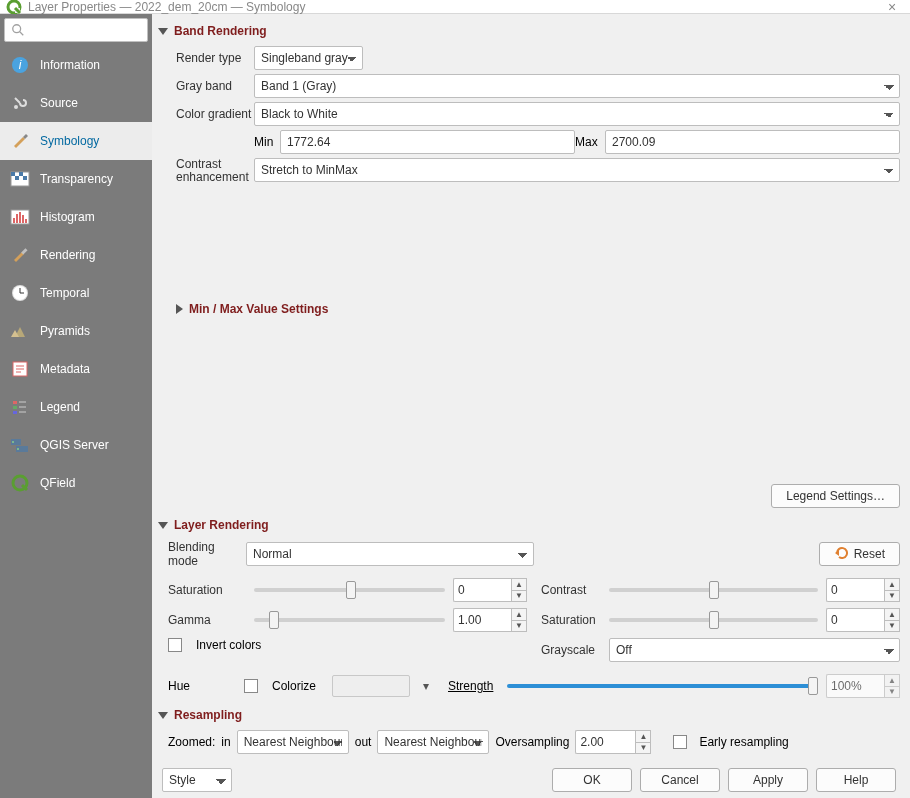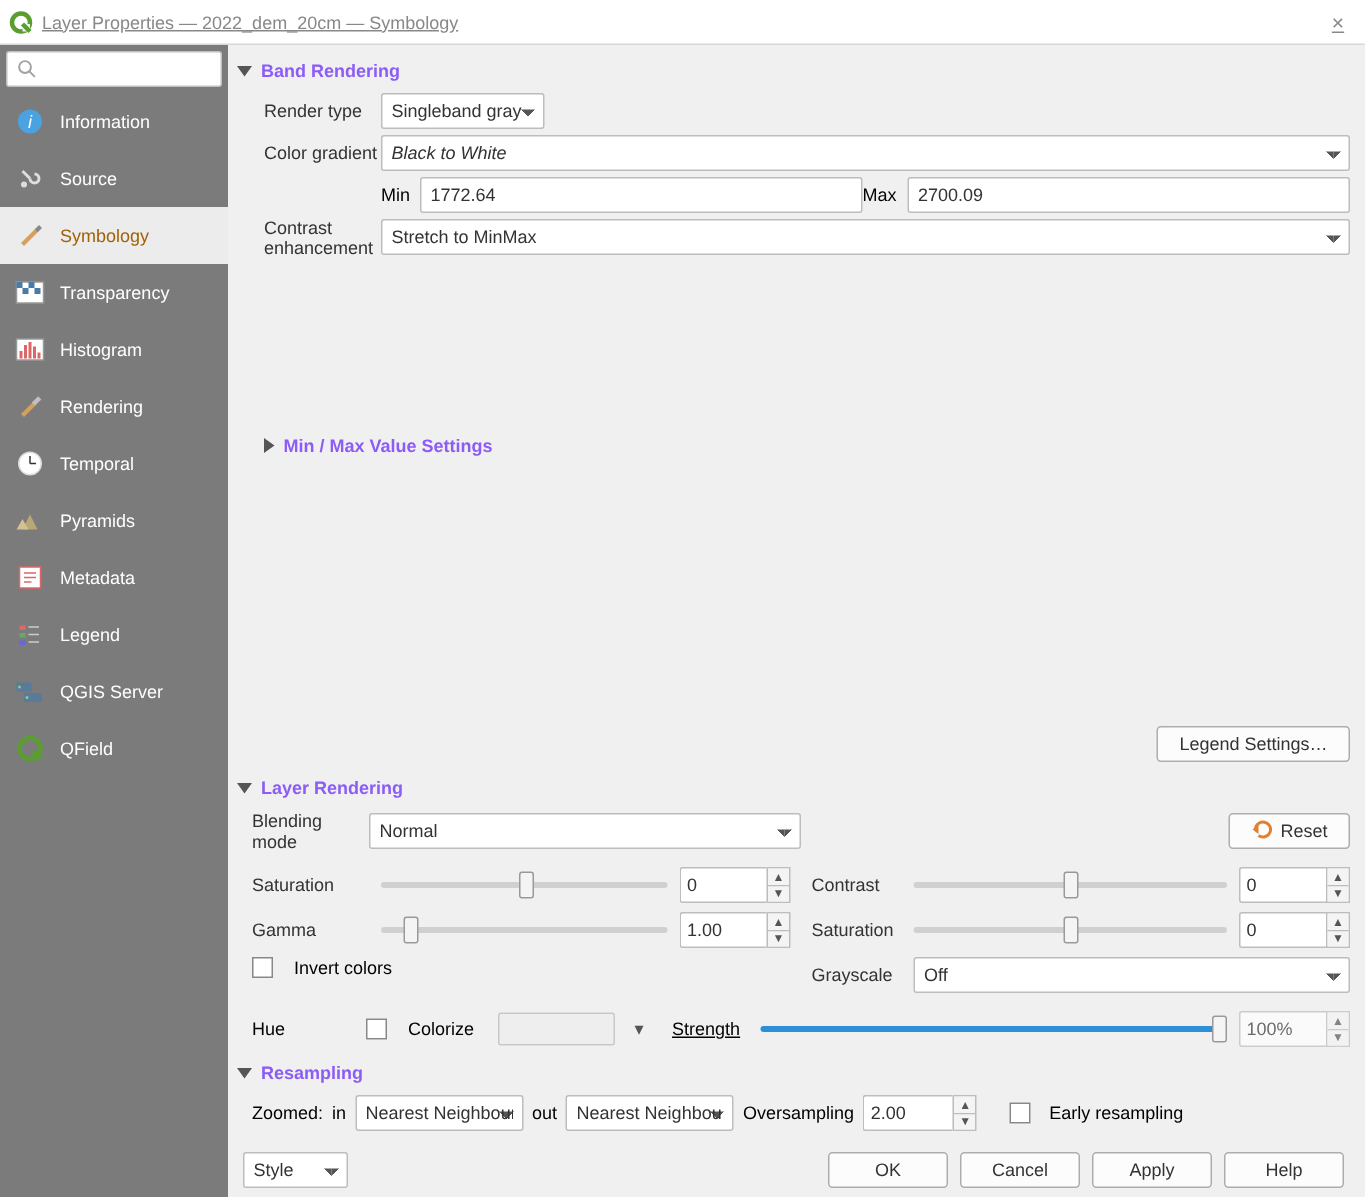--- a/index.html
+++ b/index.html
@@ -1,34 +1,34 @@
 <!DOCTYPE html>
 <html><head>
 <meta charset="utf-8">
 <style>
   * { box-sizing: border-box; font-family: "Segoe UI", Tahoma, sans-serif; font-size: 12px; }
   body { margin: 0; background: #f0f0f0; overflow: hidden; }
   .window { width: 910px; height: 798px; background: #f0f0f0; display: flex; flex-direction: column; }
 
-  .titlebar { height: 30px; background: #fff; display: flex; align-items: center; padding: 0 6px; color: #888; border-bottom: 1px solid #d8d8d8; text-decoration: underline; }
+  .titlebar { height: 14px; background: #fff; display: flex; align-items: center; padding: 0 6px; color: #888; border-bottom: 1px solid #d8d8d8; }
   .titlebar .logo { width: 16px; height: 16px; margin-right: 6px; display: flex; align-items: center; justify-content: center; }
   .titlebar .close { margin-left: auto; width: 24px; text-align: center; color: #888; font-size: 14px; }
 
   .body { display: flex; flex: 1; min-height: 0; }
   .sidebar { width: 152px; background: #7b7b7b; display: flex; flex-direction: column; }
   .search { background: #fff; margin: 4px; border: 1px solid #c0c0c0; border-radius: 2px; height: 24px; display: flex; align-items: center; padding: 0 6px; color: #777; }
   .search svg { opacity: 0.55; }
 
   .nav-item { height: 38px; display: flex; align-items: center; color: #fff; padding: 0 10px; gap: 10px; cursor: pointer; }
   .nav-item .nicon { width: 20px; height: 20px; display: flex; align-items: center; justify-content: center; }
-  .nav-item.active { background: #ececec; color: #a16207; }
+  .nav-item.active { background: #ececec; color: #0369a1; }
 
   .content { flex: 1; background: #f0f0f0; display: flex; flex-direction: column; padding: 6px 10px 0 6px; overflow: hidden; }
 
-  .section-header { display: flex; align-items: center; gap: 6px; font-weight: bold; color: #8b5cf6; padding: 4px 0; }
+  .section-header { display: flex; align-items: center; gap: 6px; font-weight: bold; color: #7f1d1d; padding: 4px 0; }
   .tri { width: 0; height: 0; border-left: 5px solid transparent; border-right: 5px solid transparent; border-top: 7px solid #555; }
   .tri.right { border-top: 5px solid transparent; border-bottom: 5px solid transparent; border-left: 7px solid #555; border-right: none; }
 
   .form-row { display: flex; align-items: center; margin: 4px 0; }
   .form-row .lbl { width: 78px; color: #333; }
 
   select, input[type=text] { height: 24px; border: 1px solid #bdbdbd; background: #fff; padding: 0 6px; color: #333; border-radius: 2px; }
   select { appearance: none; background-image: linear-gradient(45deg, transparent 50%, #555 50%), linear-gradient(135deg, #555 50%, transparent 50%); background-position: right 10px top 10px, right 5px top 10px; background-size: 5px 5px, 5px 5px; background-repeat: no-repeat; }
 
   .legend-row { display: flex; justify-content: flex-end; padding: 6px 0; }
@@ -217,22 +217,26 @@
         <span class="tri"></span>
         <span>Band Rendering</span>
       </div>
 
       <div style="padding-left: 18px;">
         <div class="form-row">
           <span class="lbl">Render type</span>
           <select style="width: 109px;"><option>Singleband gray</option></select>
         </div>
         <div class="form-row">
+          <span class="lbl">Gray band</span>
+          <select style="flex: 1;"><option>Band 1 (Gray)</option></select>
+        </div>
+        <div class="form-row">
           <span class="lbl">Color gradient</span>
-          <select style="flex: 1; font-style: italic;"><option>Black to White</option></select>
+          <select style="flex: 1;"><option>Black to White</option></select>
         </div>
         <div class="form-row">
           <span class="lbl"></span>
           <span style="width: 26px;">Min</span>
           <input type="text" style="flex: 1 1 0%;" value="1772.64">
           <span style="width: 30px; text-align: right; padding-right: 8px;">Max</span>
           <input type="text" style="flex: 1 1 0%;" value="2700.09">
         </div>
         <div class="form-row" style="align-items: flex-start;">
           <span class="lbl" style="line-height: 13px;"><span>Contrast</span><br><span>enhancement</span></span>

